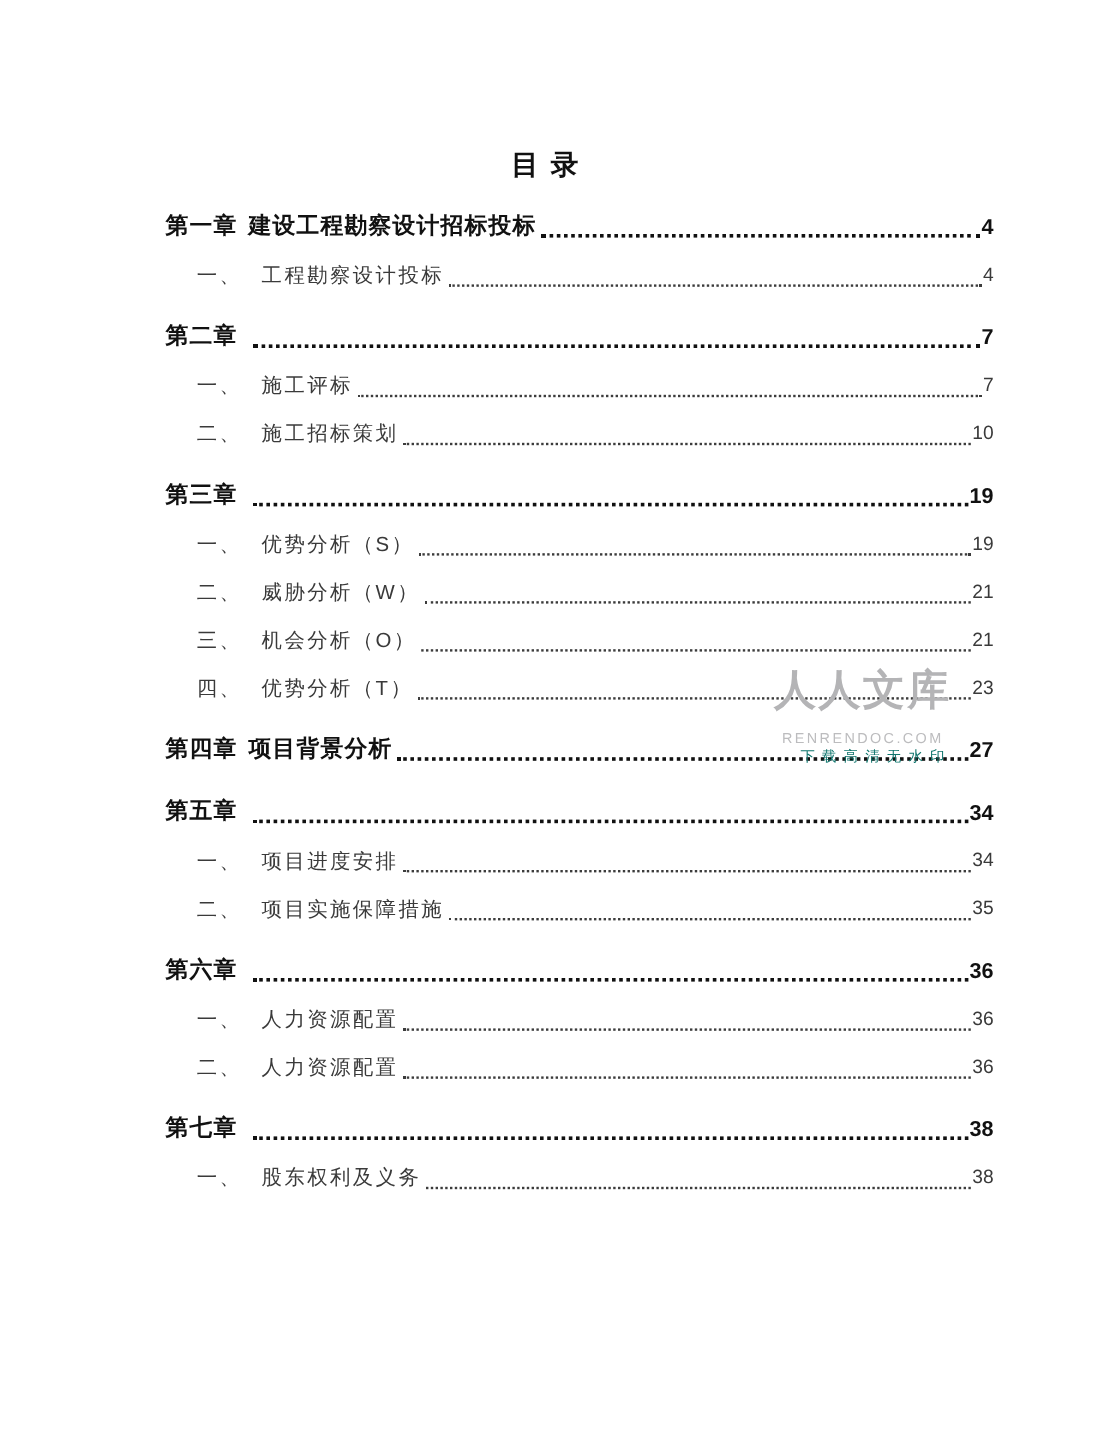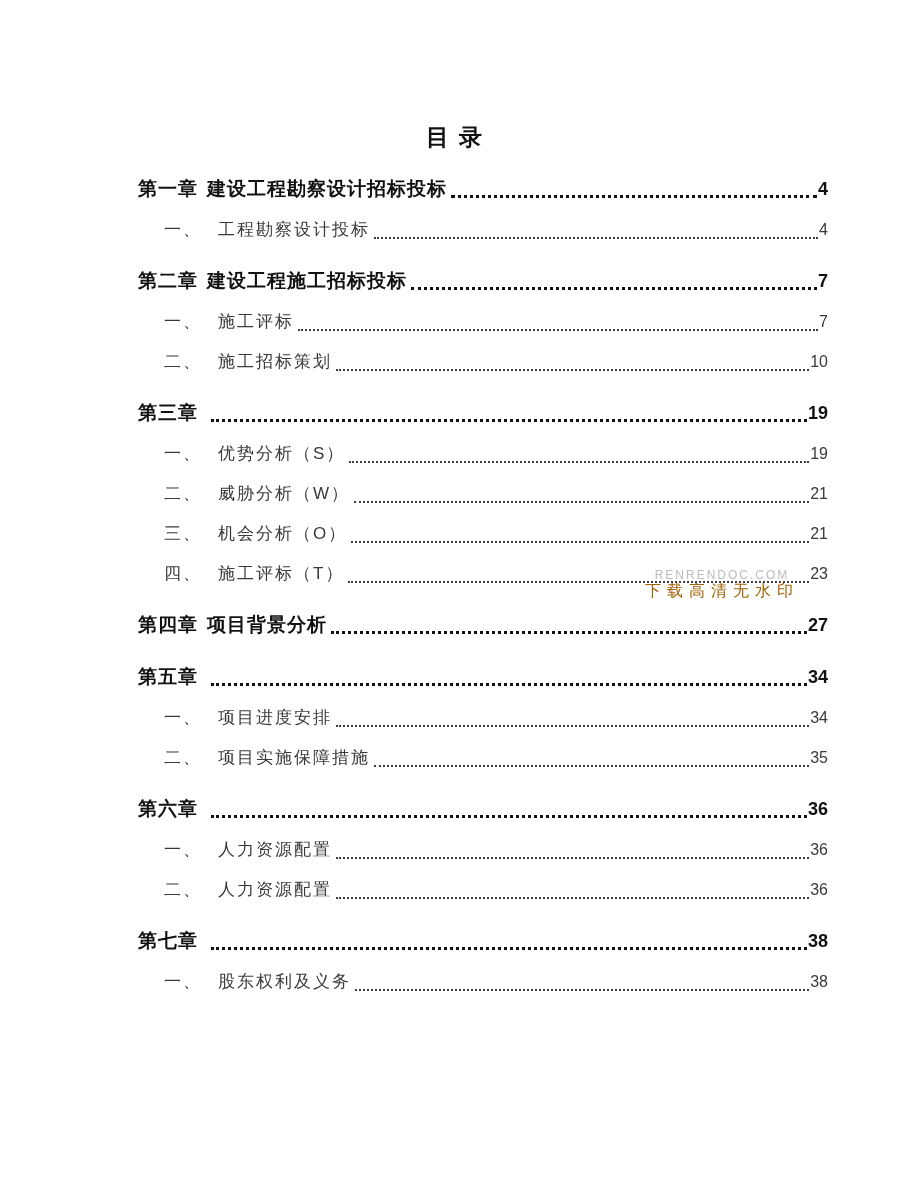--- a/index.html
+++ b/index.html
@@ -94,26 +94,27 @@
   }
   .wm-domain {
     font-size: 12px;
     color: #bcbcbe;
     letter-spacing: 2px;
     line-height: 14px;
     margin-top: 12px;
     white-space: nowrap;
   }
   .wm-tagline {
-    font-size: 16px;
-    color: #a16207;
+    font-size: 12px;
+    color: #0f766e;
     letter-spacing: 6px;
     line-height: 15px;
     margin-top: 1px;
     white-space: nowrap;
+    text-align: right;
   }
 </style>
 </head>
 <body>
 
 <div class="page">
 
   <h1 class="doc-title">目录</h1>
 
   <div class="toc-list">
@@ -124,21 +125,20 @@
     <span class="toc-page">4</span>
   </div>
       <div class="toc-row lvl2">
     <span class="toc-num">一、</span>
     <span class="toc-text">工程勘察设计投标</span>
     <span class="toc-leader"></span>
     <span class="toc-page">4</span>
   </div>
       <div class="toc-row lvl1">
     <span class="toc-num">第二章</span>
-    <span class="toc-text">建设工程施工招标投标</span>
     <span class="toc-leader"></span>
     <span class="toc-page">7</span>
   </div>
       <div class="toc-row lvl2">
     <span class="toc-num">一、</span>
     <span class="toc-text">施工评标</span>
     <span class="toc-leader"></span>
     <span class="toc-page">7</span>
   </div>
       <div class="toc-row lvl2">
@@ -166,21 +166,21 @@
     <span class="toc-page">21</span>
   </div>
       <div class="toc-row lvl2">
     <span class="toc-num">三、</span>
     <span class="toc-text">机会分析（O）</span>
     <span class="toc-leader"></span>
     <span class="toc-page">21</span>
   </div>
       <div class="toc-row lvl2">
     <span class="toc-num">四、</span>
-    <span class="toc-text">施工评标（T）</span>
+    <span class="toc-text">优势分析（T）</span>
     <span class="toc-leader"></span>
     <span class="toc-page">23</span>
   </div>
       <div class="toc-row lvl1">
     <span class="toc-num">第四章</span>
     <span class="toc-text">项目背景分析</span>
     <span class="toc-leader"></span>
     <span class="toc-page">27</span>
   </div>
       <div class="toc-row lvl1">
@@ -227,17 +227,18 @@
   </div>
       <div class="toc-row lvl2">
     <span class="toc-num">一、</span>
     <span class="toc-text">股东权利及义务</span>
     <span class="toc-leader"></span>
     <span class="toc-page">38</span>
   </div>
     </div>
 
   <div class="watermark">
+    <div class="wm-brand">人人文库</div>
     <div class="wm-domain">RENRENDOC.COM</div>
     <div class="wm-tagline">下载高清无水印</div>
   </div>
 
 </div>
 
 </body></html>

